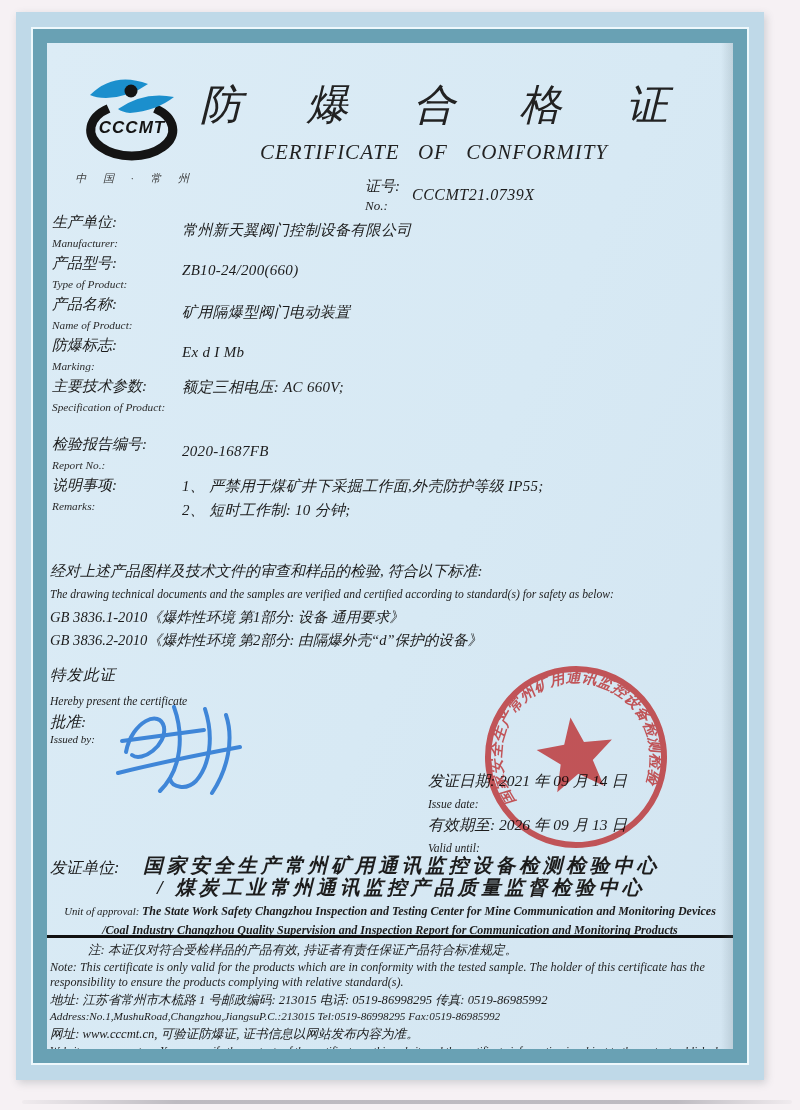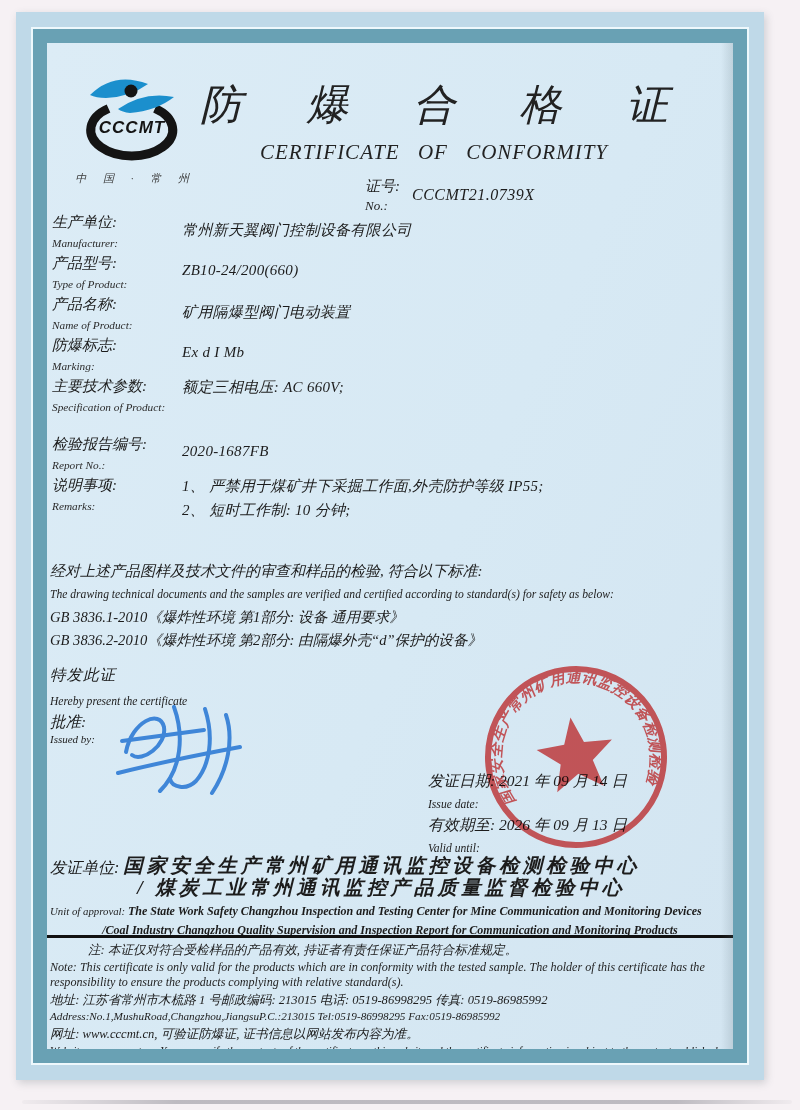--- a/index.html
+++ b/index.html
@@ -62,25 +62,25 @@
   .approve-cn{font-size:15.5px;margin-top:4px;}
   .approve-en{font-size:11px;}
   .signature{position:absolute;left:58px;top:32px;}
   .dates{position:absolute;left:378px;top:106px;}
   .date-row-cn{font-size:15.5px;white-space:nowrap;}
   .date-row-en{font-size:11.6px;margin-top:6px;}
   .date-row-cn.second{margin-top:4px;}
   .stamp{position:absolute;left:428px;top:-6px;opacity:.85;mix-blend-mode:multiply;transform:rotate(-8deg);}
   
   .approval{position:absolute;top:812px;left:3px;right:3px;}
-  .appr-cn{display:flex;}
+  .appr-cn{display:flex;gap:20px;}
   .appr-label-cn{font-size:16px;flex:none;padding-top:3px;}
   .appr-names{font-size:19.5px;font-weight:bold;letter-spacing:4px;line-height:22px;margin-left:4px;}
   .appr-name2{margin-left:14px;}
-  .appr-en1{font-size:12px;font-weight:bold;margin-top:5px;}
+  .appr-en1{font-size:12px;font-weight:bold;margin-top:5px;text-align:center;}
   .appr-en1 .appr-label-en{font-size:10.8px;font-weight:normal;}
   .appr-en2{font-size:12px;font-weight:bold;text-align:center;margin-top:4px;}
   .rule{position:absolute;top:892px;left:0;right:0;height:3px;background:#111;}
   
   .notes{position:absolute;top:899px;left:3px;right:4px;}
   .note-cn{font-size:12.6px;line-height:16px;margin-left:38px;}
   .note-en{font-size:12.1px;line-height:15px;margin-top:2px;color:#1f1f1f;}
   .addr-cn{font-size:12.6px;line-height:16px;margin-top:2px;}
   .addr-en{font-size:11.2px;line-height:13px;margin-top:2px;}
   .web-cn{font-size:12.6px;line-height:16px;margin-top:3px;}

